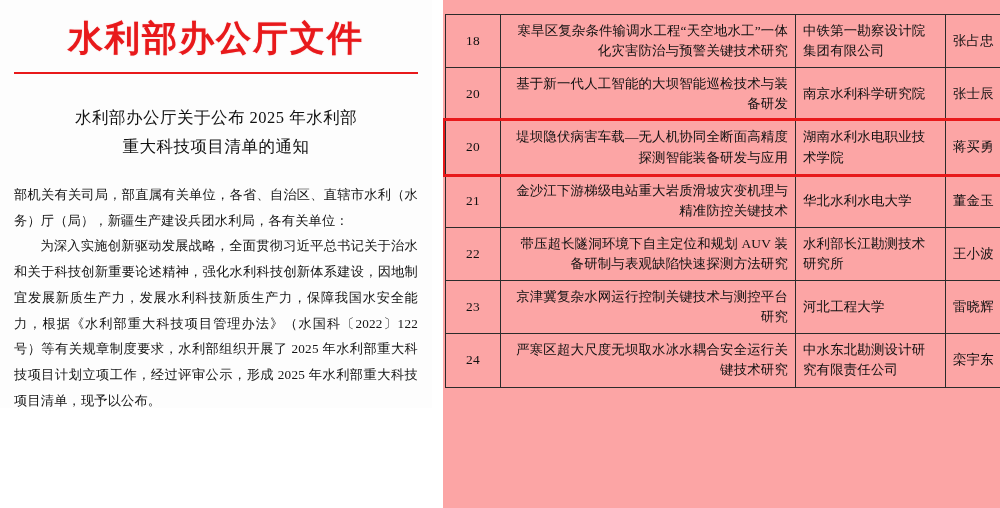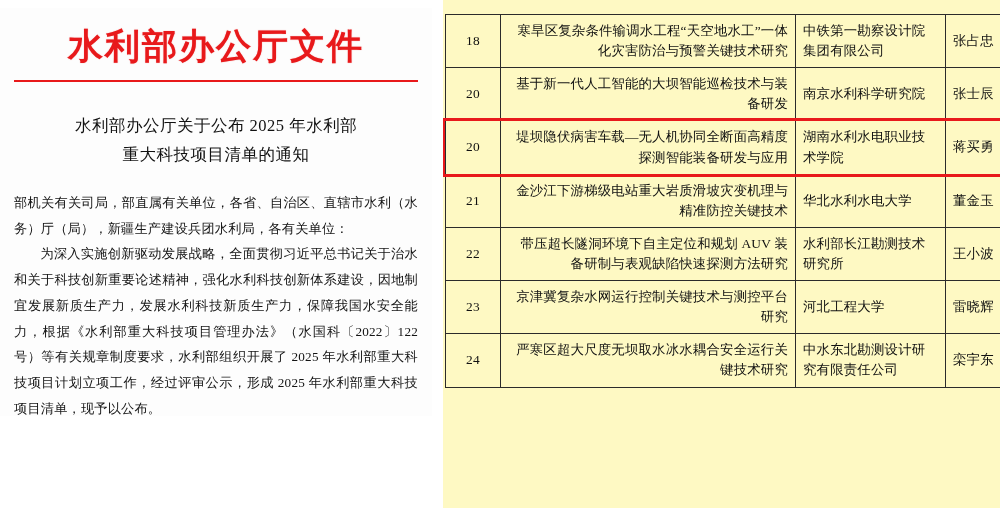--- a/index.html
+++ b/index.html
@@ -23,21 +23,20 @@
   
   .doc {
     position: absolute;
     left: 0;
     top: 0;
     width: 432px;
     height: 408px;
     background: #fdfdfd;
     padding: 0 14px;
     box-sizing: border-box;
-    margin-top: 8px;
   }
   .doc-header {
     text-align: center;
     margin-top: 18px;
   }
   .doc-title-red {
     color: #e8191b;
     font-family: "DejaVu Serif", "Liberation Serif", serif;
     font-weight: bold;
     font-size: 35px;
@@ -83,21 +82,21 @@
     text-indent: 2em;
   }
 
   
   .table-wrap {
     position: absolute;
     left: 443px;
     top: 0;
     width: 557px;
     height: 508px;
-    background: #fef9c3;
+    background: #fca5a5;
     overflow: hidden;
   }
   table.items {
     border-collapse: collapse;
     width: 545px;
     margin-top: 14px;
     margin-left: 2px;
     table-layout: fixed;
   }
   table.items td {

